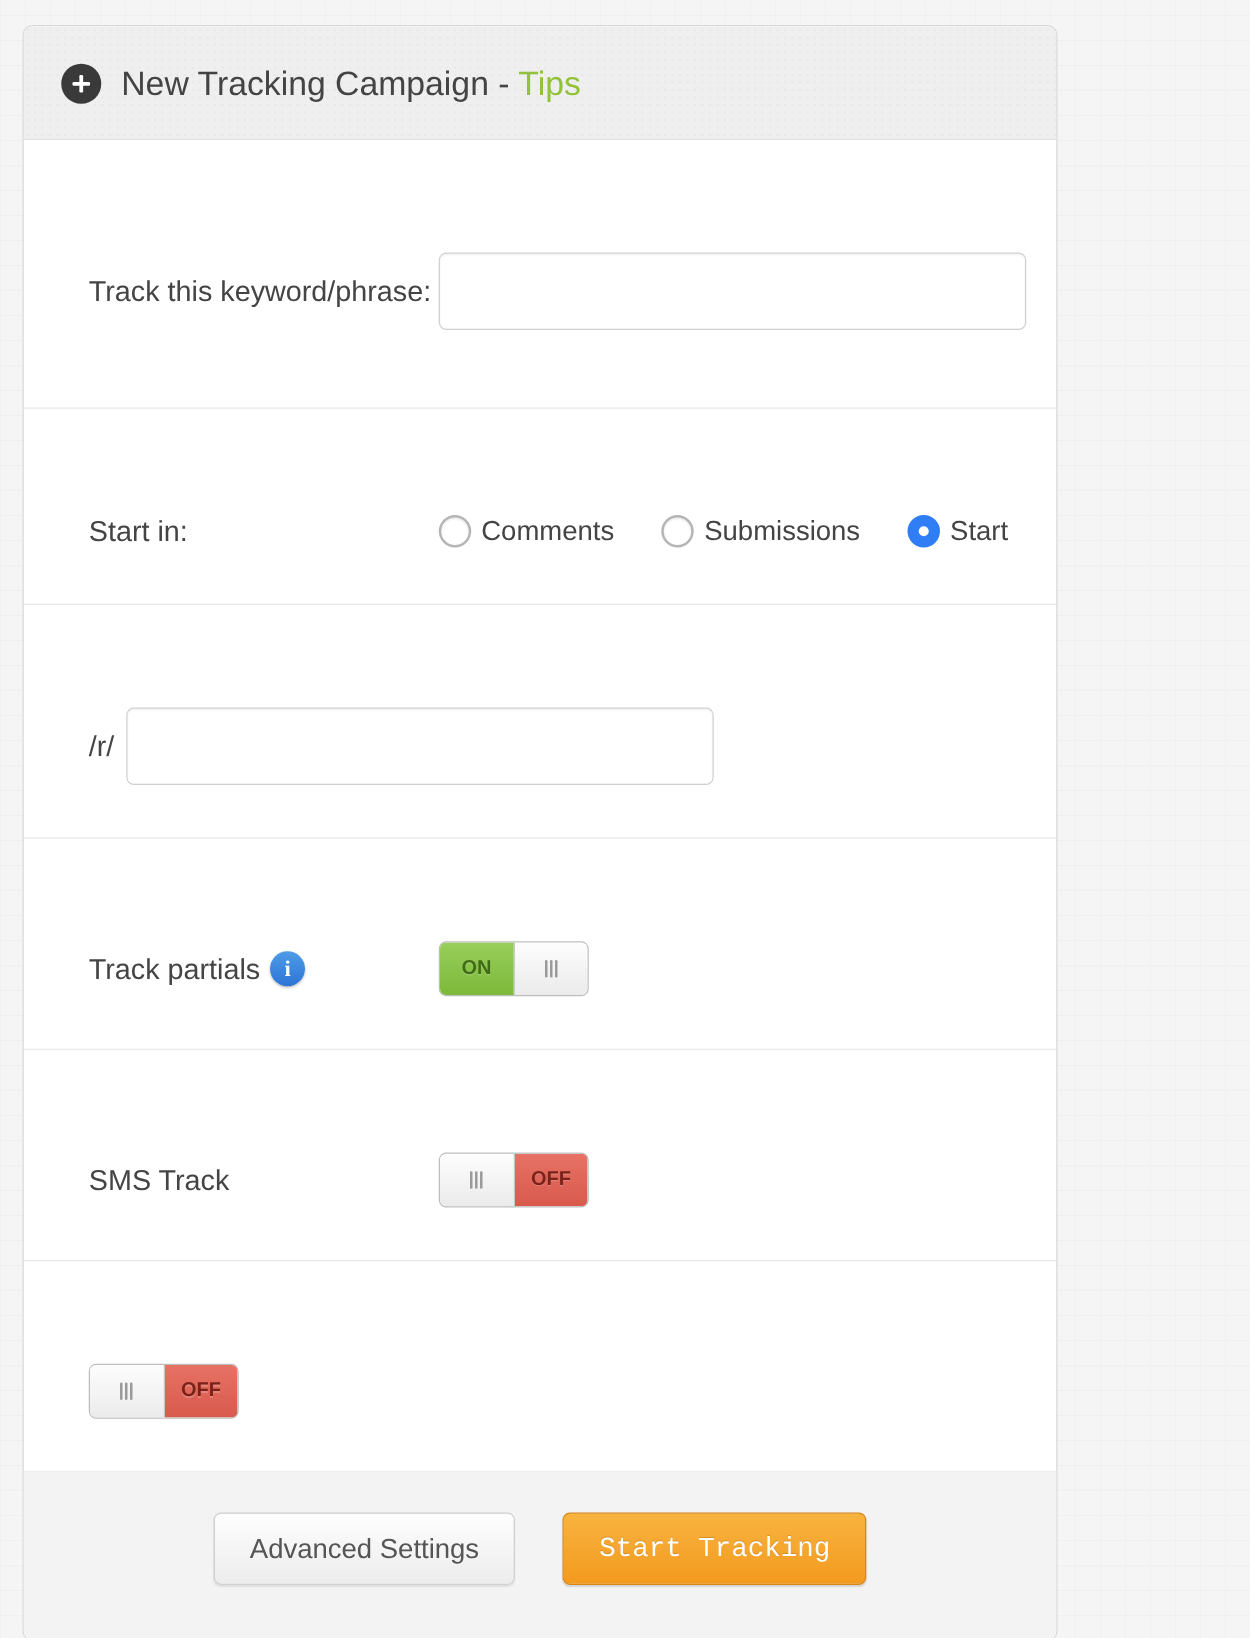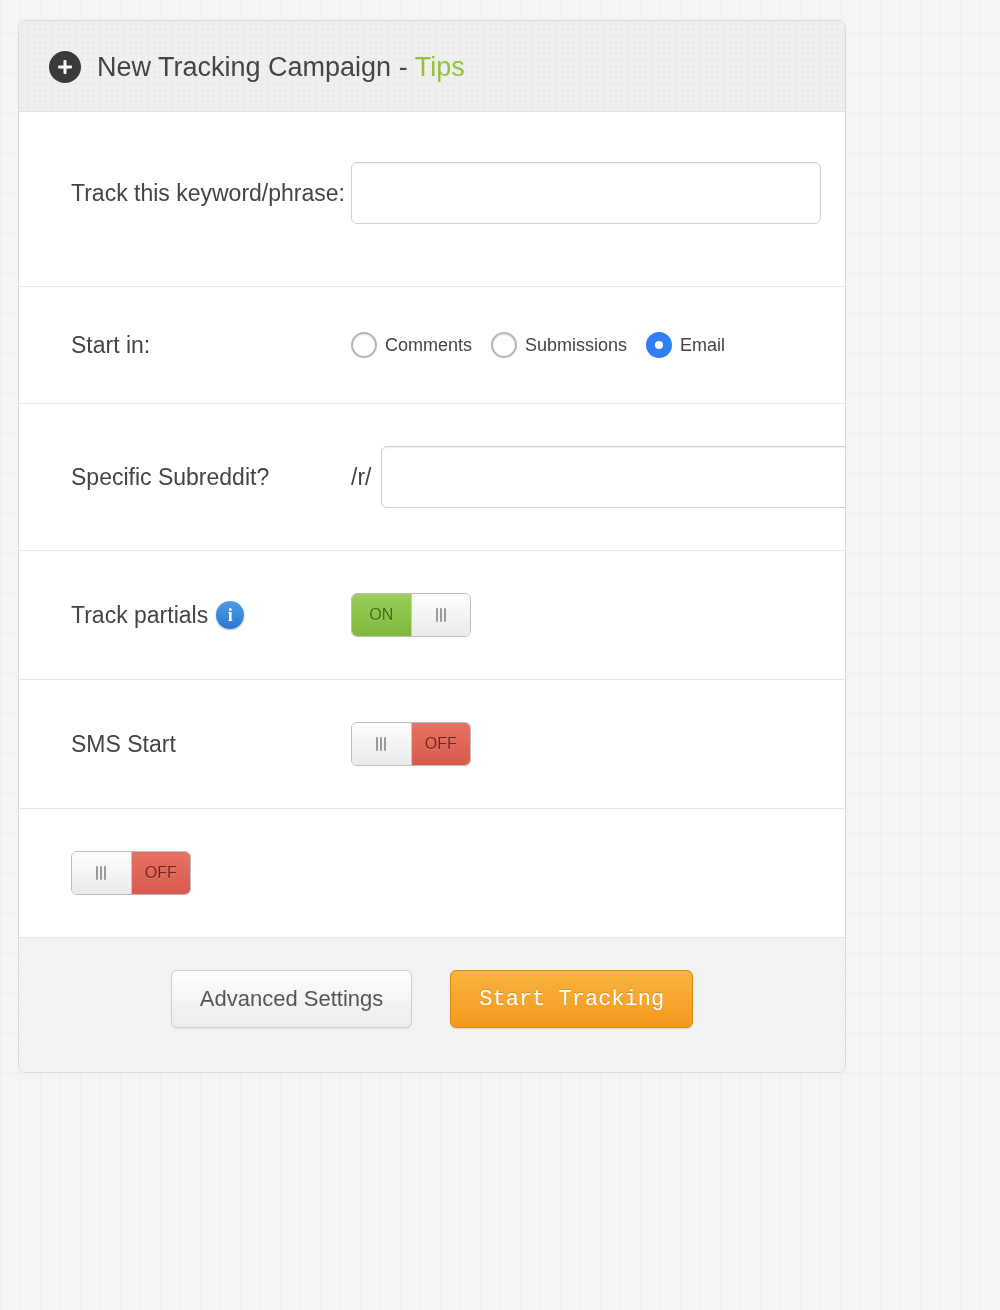--- a/index.html
+++ b/index.html
@@ -52,20 +52,21 @@
     }
     .header-title .tips-link {
       color: #92c13a;
       cursor: pointer;
     }
     .form-row {
       display: flex;
       align-items: center;
       padding: 42px 52px;
       border-bottom: 1px solid #e8e8e8;
+      margin-top: 40px;
     }
     .form-row.taller { padding: 50px 52px 62px 52px; }
     .form-label {
       width: 280px;
       font-size: 23px;
       color: #444;
       flex-shrink: 0;
       display: flex;
       align-items: center;
       gap: 8px;
@@ -82,22 +83,22 @@
       border: 1px solid #d0d0d0;
       border-radius: 6px;
       font-size: 20px;
       padding: 0 14px;
       background: #fff;
       box-shadow: inset 0 1px 2px rgba(0,0,0,0.06);
     }
     .radio-group {
       display: flex;
       align-items: flex-start;
-      gap: 19px;
-      font-size: 18px;
+      gap: 38px;
+      font-size: 22px;
       color: #444;
     }
     .radio-item {
       display: flex;
       align-items: center;
       gap: 8px;
       cursor: pointer;
     }
     .radio-circle {
       width: 26px;
@@ -152,21 +153,21 @@
       box-shadow: inset 0 1px 3px rgba(0,0,0,0.12);
       cursor: pointer;
       user-select: none;
     }
     .toggle-half {
       flex: 1;
       display: flex;
       align-items: center;
       justify-content: center;
       font-size: 16px;
-      font-weight: 400;
+      font-weight: 700;
     }
     .toggle-on .on-half {
       background: linear-gradient(#98ce5a, #7db93b);
       color: #3f6b14;
       text-shadow: 0 1px 0 rgba(255,255,255,0.25);
     }
     .toggle-on .off-half {
       background: linear-gradient(#fdfdfd, #ebebeb);
       border-left: 1px solid #c8c8c8;
     }
@@ -252,28 +253,27 @@
         <div class="radio-item">
           <span class="radio-circle"></span>
           <span>Comments</span>
         </div>
         <div class="radio-item">
           <span class="radio-circle"></span>
           <span>Submissions</span>
         </div>
         <div class="radio-item selected">
           <span class="radio-circle"></span>
-          <span>Email</span>
+          <span>Start</span>
         </div>
       </div>
     </div>
   </div>
 
   <div class="form-row">
-    <div class="form-label">Specific Subreddit?</div>
     <div class="form-control-area">
       <span class="subreddit-prefix">/r/</span>
       <input class="text-input" type="text" value="" style="">
     </div>
   </div>
 
   <div class="form-row">
     <div class="form-label">
       <span>Track partials</span>
       <span class="info-icon">i</span>
@@ -286,21 +286,21 @@
               <span></span>
               <span></span>
               <span></span>
             </div>
           </div>
       </div>
     </div>
   </div>
 
   <div class="form-row">
-    <div class="form-label">SMS Start</div>
+    <div class="form-label">SMS Track</div>
     <div class="form-control-area">
       <div class="toggle toggle-off">
         <div class="toggle-half on-half">
             <div class="grip">
               <span></span>
               <span></span>
               <span></span>
             </div>
           </div>
         <div class="toggle-half off-half">OFF</div>

